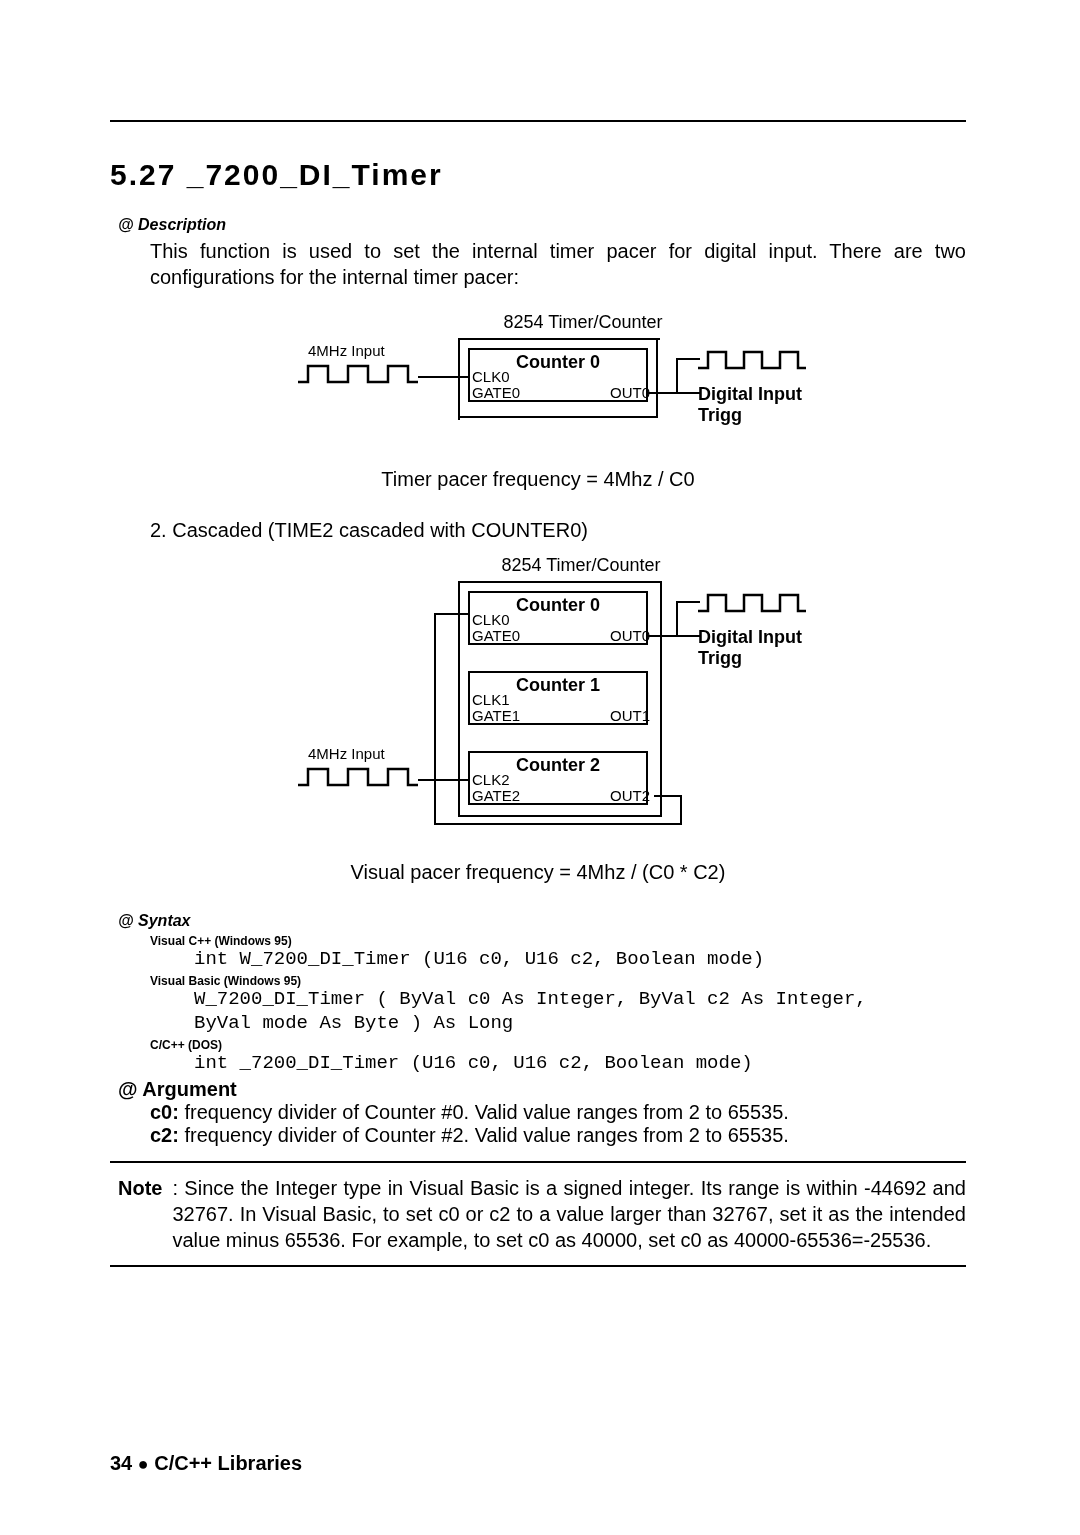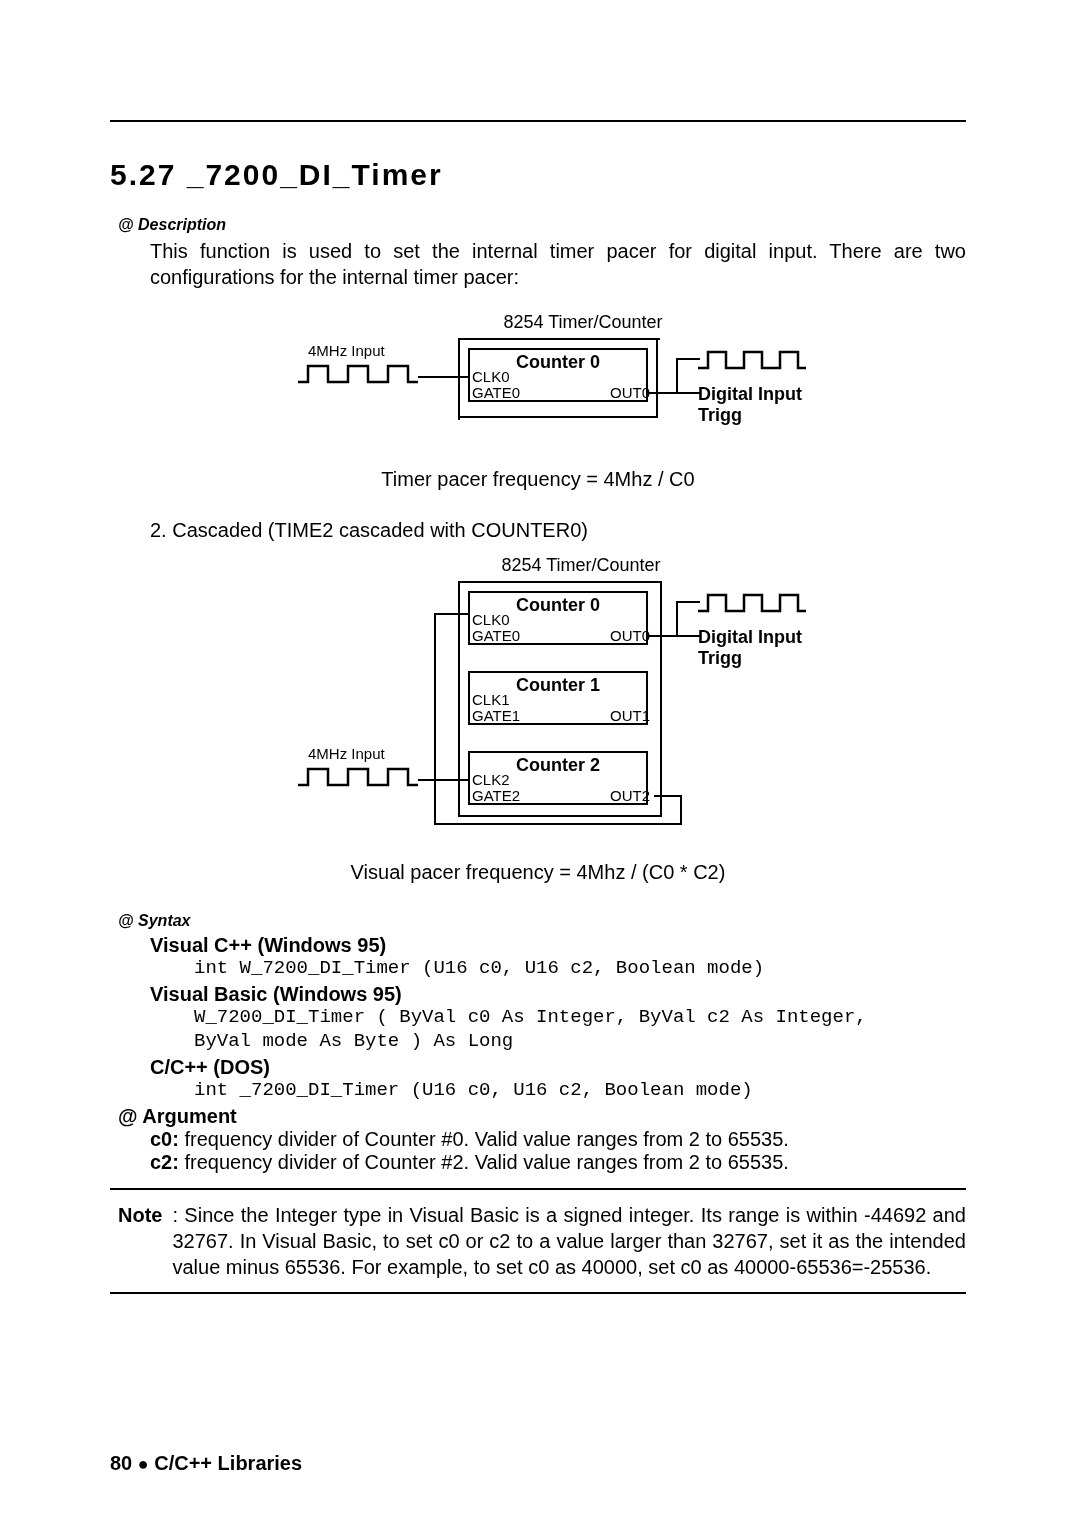--- a/index.html
+++ b/index.html
@@ -49,21 +49,21 @@
     font-size: 18px;
     text-align: center;
     margin: 0 auto;
   }
   .eq {
     font-size: 20px;
     text-align: center;
     margin: 16px 0 28px 0;
   }
   .syntaxlang {
-    font-size: 20px;
+    font-size: 12px;
     font-weight: bold;
     margin: 4px 0 0 40px;
   }
   .mono {
     font-family: "Courier New", monospace;
     font-size: 19px;
     margin: 0 0 2px 84px;
     white-space: pre;
   }
   .arghead {
@@ -238,17 +238,17 @@
   <div class="midrule" style="margin-top:14px;"></div>
 
   <div class="noteblock">
     <span class="label">Note</span>
     <span class="content">:  Since the Integer type in Visual Basic is a signed integer. Its range is within -44692 and 32767. In Visual Basic, to set c0 or c2 to a value larger than 32767, set it as the intended value minus 65536. For example, to set c0 as 40000, set c0 as 40000-65536=-25536.</span>
   </div>
 
   <div class="midrule"></div>
 
   <div class="footer">
-    <span>80</span>
+    <span>34</span>
     <span class="dot">●</span>
     <span>C/C++ Libraries</span>
   </div>
 </div>
 
 </body></html>

